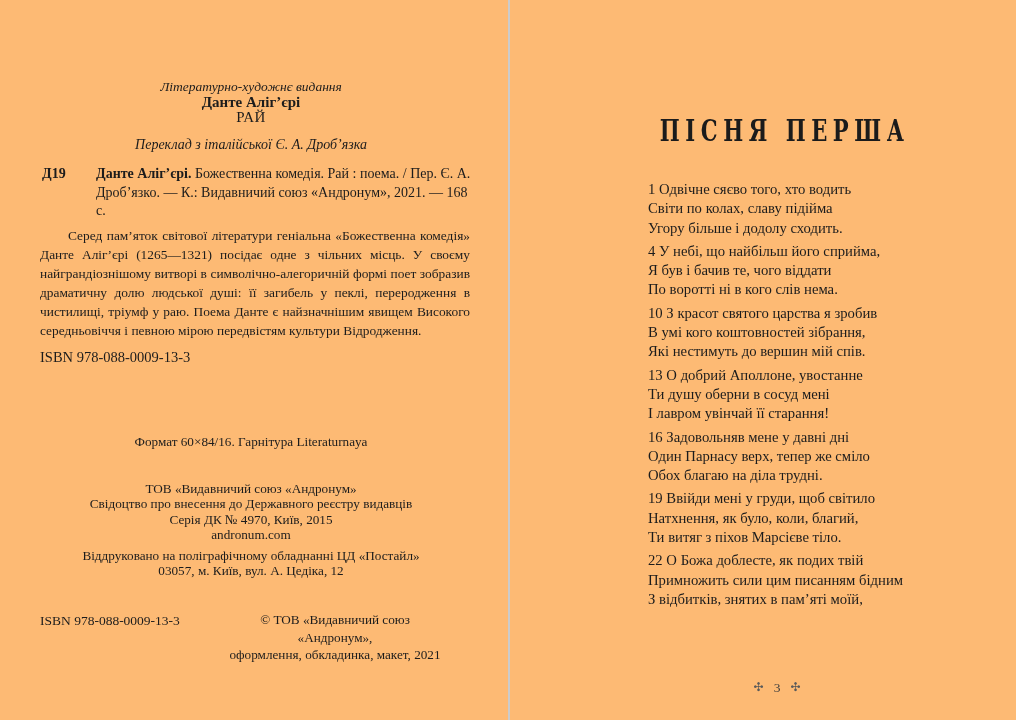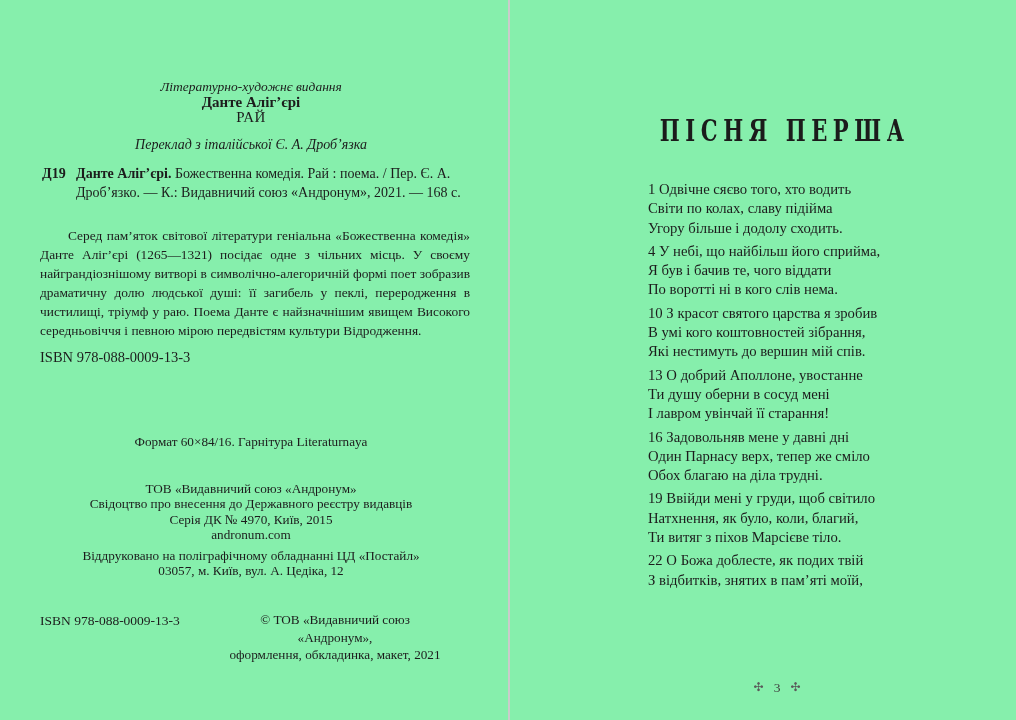--- a/index.html
+++ b/index.html
@@ -9,21 +9,21 @@
     width: 1016px;
     height: 720px;
     overflow: hidden;
     font-family: "Liberation Serif", serif;
     color: #1c1c1c;
   }
   .spread {
     position: relative;
     width: 1016px;
     height: 720px;
-    background: #86efac;
+    background: #fdba74;
   }
   .gutter {
     position: absolute;
     left: 508px;
     top: 0;
     width: 2px;
     height: 720px;
     background: #cbcbcb;
   }
   .page {
@@ -55,21 +55,21 @@
   }
 
   .catalog-block {
     position: absolute;
     left: 42px; top: 165px; width: 430px;
     display: flex;
     font-size: 14px;
     line-height: 18.5px;
   }
   .catalog-code { font-weight: bold; width: 34px; flex: 0 0 34px; }
-  .catalog-entry { flex: 1; }
+  .catalog-entry { flex: 1; margin-left: 20px; }
   .catalog-lead { font-weight: bold; }
 
   .annotation {
     position: absolute;
     left: 40px; top: 226px; width: 430px;
     font-size: 13.4px;
     line-height: 19px;
     text-align: justify;
     text-indent: 28px;
   }
@@ -236,20 +236,21 @@
         <div class="verse-line">Один Парнасу верх, тепер же сміло</div>
         <div class="verse-line">Обох благаю на діла трудні.</div>
       </div>
       <div class="stanza">
         <div class="verse-line">19 Ввійди мені у груди, щоб світило</div>
         <div class="verse-line">Натхнення, як було, коли, благий,</div>
         <div class="verse-line">Ти витяг з піхов Марсієве тіло.</div>
       </div>
       <div class="stanza">
         <div class="verse-line">22 О Божа доблесте, як подих твій</div>
+        <div class="verse-line">Примножить сили цим писанням бідним</div>
         <div class="verse-line">З відбитків, знятих в пам’яті моїй,</div>
       </div>
     </div>
 
     <div class="folio">
       <span class="ornament">✣</span><span>3</span><span class="ornament">✣</span>
     </div>
 
   </div>
 </div>

